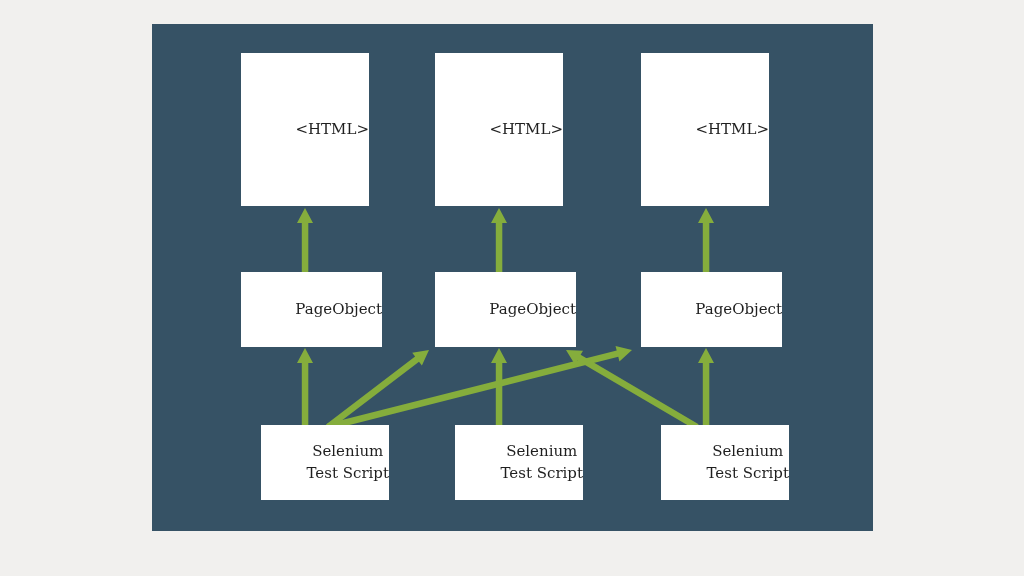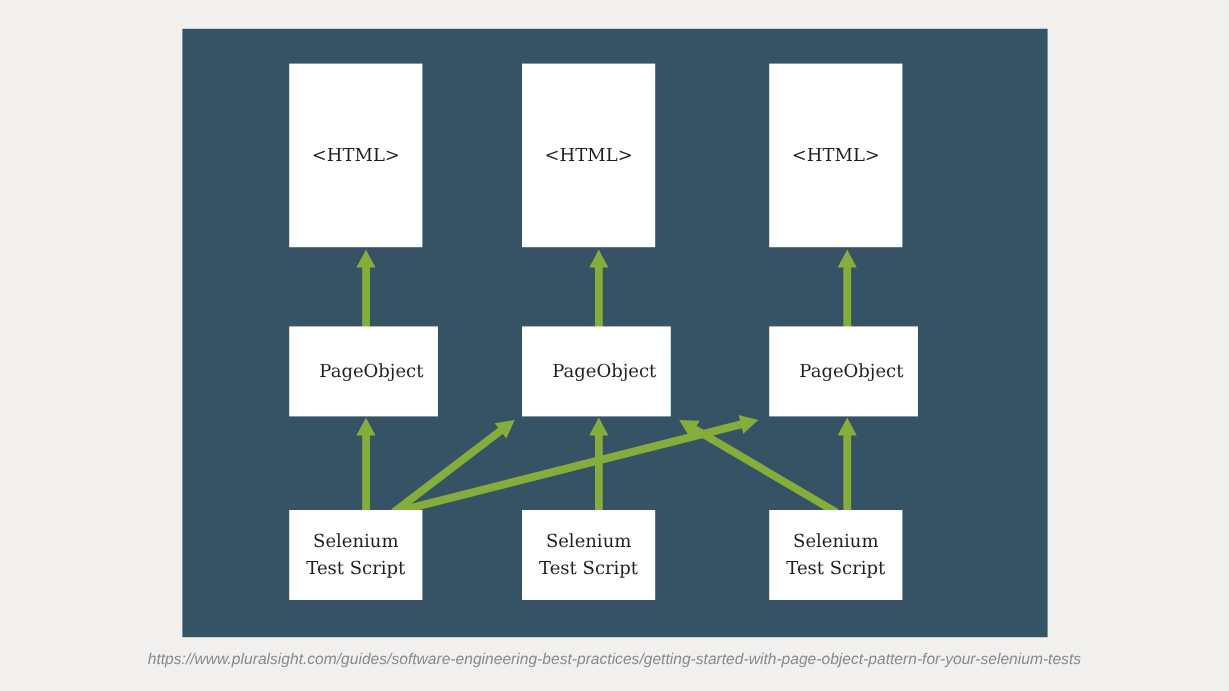--- a/index.html
+++ b/index.html
@@ -21,38 +21,38 @@
   .arrows {
     position: absolute;
     left: 0;
     top: 0;
     width: 721px;
     height: 507px;
     display: block;
   }
   .box {
     position: absolute;
-    width: 111px;
+    width: 128px;
     background: #ffffff;
     display: flex;
     align-items: center;
-    justify-content: center;
+    justify-content: flex-end;
     text-align: center;
     font-family: "DejaVu Serif", serif;
     color: #1f1f1f;
     font-size: 15px;
     line-height: 1.45;
     white-space: pre-line;
   }
   .col1 { left: 89px; }
   .col2 { left: 283px; }
   .col3 { left: 489px; }
   .row-html { top: 29px;  height: 153px; }
   .row-po   { top: 248px; height: 75px; padding-left: 13px;  }
-  .row-ts   { top: 401px; height: 75px;  }
+  .row-ts   { top: 401px; height: 75px; margin-left: 20px;  }
   .caption {
     position: absolute;
     left: 0;
     right: 0;
     top: 541px;
     text-align: center;
     font-family: "Liberation Sans", sans-serif;
     font-style: italic;
     font-size: 13px;
     color: #8a8a8a;
@@ -102,14 +102,13 @@
     <div class="box row-ts col2">
       <span>Selenium
 Test Script</span>
     </div>
     <div class="box row-ts col3">
       <span>Selenium
 Test Script</span>
     </div>
   </div>
 
-  <div class="caption">https://www.pluralsight.com/guides/software-engineering-best-practices/getting-started-with-page-object-pattern-for-your-selenium-tests</div>
 </div>
 
 </body></html>

